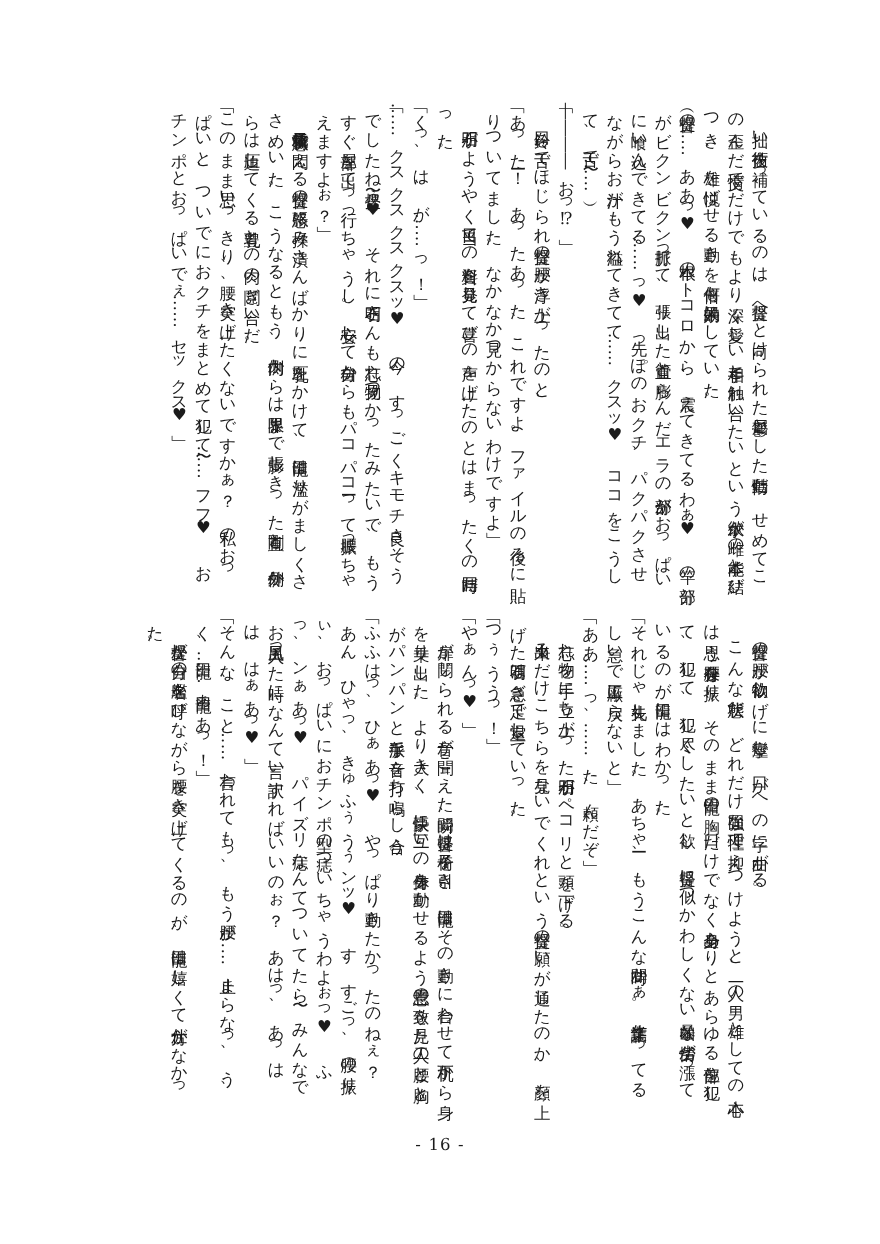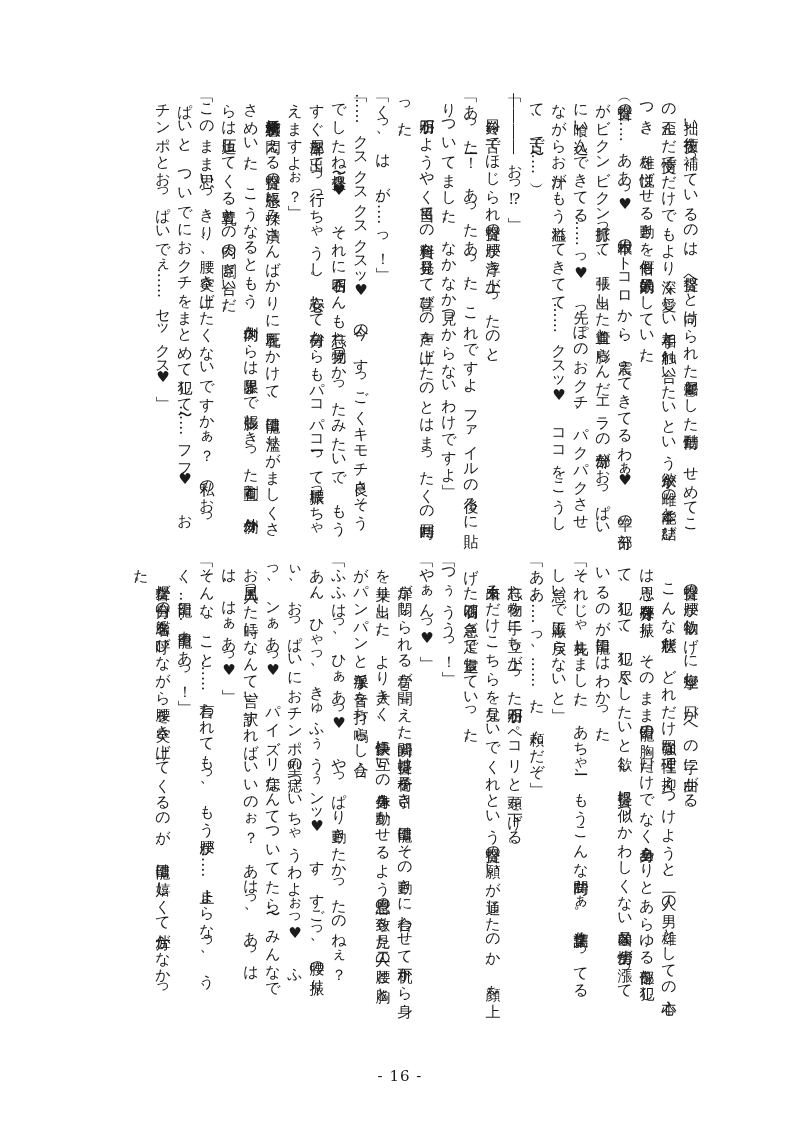--- a/index.html
+++ b/index.html
@@ -36,21 +36,20 @@
   }
   .page-number {
     position: absolute;
     top: 1031px;
     left: 0;
     width: 100%;
     text-align: center;
     font-size: 15px;
     letter-spacing: 1px;
     color: #1b1b1b;
-    margin-top: 36px;
   }
 </style>
 </head>
 <body>
 
 <div class="page">
 
   <div class="vblock vblock-top">
     <p>　拙い技術を補っているのは、提督へと向けられた鬱屈とした情動だ。せめてこの歪んだ情交でだけでもより深く愛しい相手と触れ合いたいという欲求が雌の本能と結びつき、雄を悦ばせる動きを何倍も効果的にしていた。</p>
     <p>（提督の……ああっ♥　根本のトコロから、震えてきてるわぁ♥　竿の部分がビクンビクン脈打って、張り出した血管と膨らんだエラの部分がおっぱいに喰い込んできてる……っ♥　先っぽのおクチ、パクパクさせながらお汁がもう溢れてきてて……クスッ♥　ココをこうして、舌で〜……）</p>

